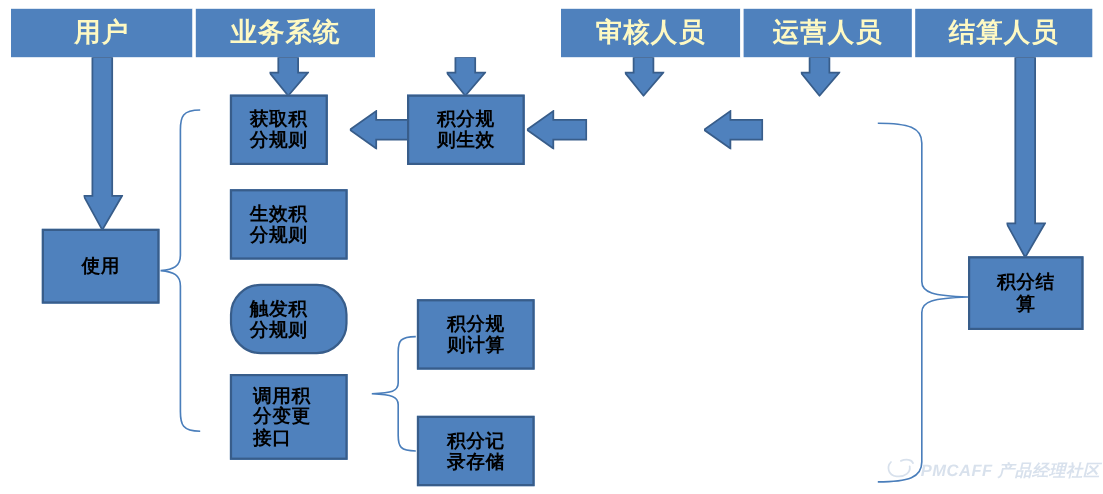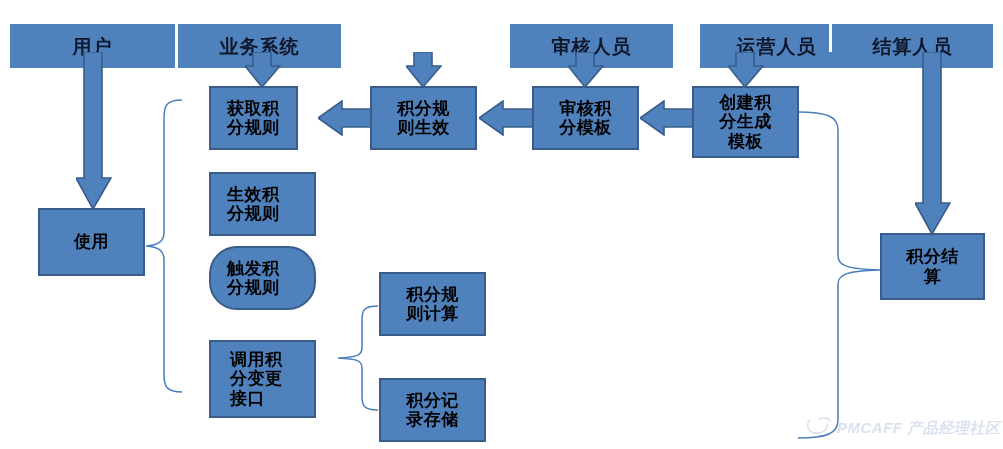--- a/index.html
+++ b/index.html
@@ -21,29 +21,29 @@
   
   .lane-band {
     position: absolute;
     left: 10px;
     top: 8px;
     width: 983px;
     height: 44px;
   }
   .lane-cell {
     position: absolute;
-    top: 16px;
+    top: 0;
     height: 44px;
     background: #4F81BD;
     box-sizing: border-box;
     display: flex;
     align-items: center;
     justify-content: center;
-    color: #0f172a;
-    font-size: 19px;
+    color: #fef9c3;
+    font-size: 24px;
     font-weight: 700;
     letter-spacing: 1px;
     line-height: 1;
   }
   .lane-sep {
     position: absolute;
     top: 0;
     width: 3px;
     height: 44px;
     background: #ffffff;
@@ -111,21 +111,21 @@
 <div id="canvas">
 
   <div class="lane-band">
     <div class="lane-cell" style="left:0px;width:165px;">用户</div>
     <div class="lane-sep" style="left:165px;"></div>
     <div class="lane-cell" style="left:168px;width:163px;">业务系统</div>
     <div class="lane-sep" style="left:331px;"></div>
     <div class="lane-sep" style="left:497px;"></div>
     <div class="lane-cell" style="left:500px;width:163px;">审核人员</div>
     <div class="lane-sep" style="left:663px;"></div>
-    <div class="lane-cell" style="left:666px;width:153px;margin-left:24px;">运营人员</div>
+    <div class="lane-cell" style="left:666px;width:153px;">运营人员</div>
     <div class="lane-sep" style="left:819px;"></div>
     <div class="lane-cell" style="left:822px;width:161px;">结算人员</div>
   </div>
 
   <div class="arrow" style="left:76px;top:52px;">
     <svg width="36" height="158" viewBox="0 0 36 158">
       <polygon points="8,0 26,0 26,126 35,126 17,157 0,126 8,126" fill="#4F81BD" stroke="#385D8A" stroke-width="1.6"></polygon>
     </svg>
   </div>
 
@@ -208,21 +208,21 @@
     </div>
   </div>
 
   <div class="pbox lead" style="left:209px;top:172px;width:107px;height:64px;">
     <div>
       <span>生效积</span>
       <span>分规则</span>
     </div>
   </div>
 
-  <div class="pbox lead" style="left:209px;top:246px;width:107px;height:64px;border-radius:28px;">
+  <div class="pbox lead" style="left:209px;top:258px;width:107px;height:64px;border-radius:28px;">
     <div>
       <span>触发积</span>
       <span>分规则</span>
     </div>
   </div>
 
   <div class="pbox lead" style="left:209px;top:340px;width:107px;height:78px;padding-left:19px;">
     <div>
       <span>调用积</span>
       <span>分变更</span>
@@ -244,34 +244,21 @@
     </div>
   </div>
 
   <div class="pbox" style="left:379px;top:378px;width:107px;height:64px;">
     <div>
       <span>积分记</span>
       <span>录存储</span>
     </div>
   </div>
 
-  <div class="pbox" style="left:532px;top:86px;width:107px;height:64px;">
-    <div>
-      <span>审核积</span>
-      <span>分模板</span>
-    </div>
-  </div>
-
-  <div class="pbox" style="left:692px;top:86px;width:107px;height:72px;">
-    <div>
-      <span>创建积</span>
-      <span>分生成</span>
-      <span>模板</span>
-    </div>
-  </div>
+
 
   <div class="pbox" style="left:880px;top:233px;width:105px;height:67px;">
     <div>
       <span>积分结</span>
       <span>算</span>
     </div>
   </div>
 
   <div class="watermark">
     <span class="wm-logo">

